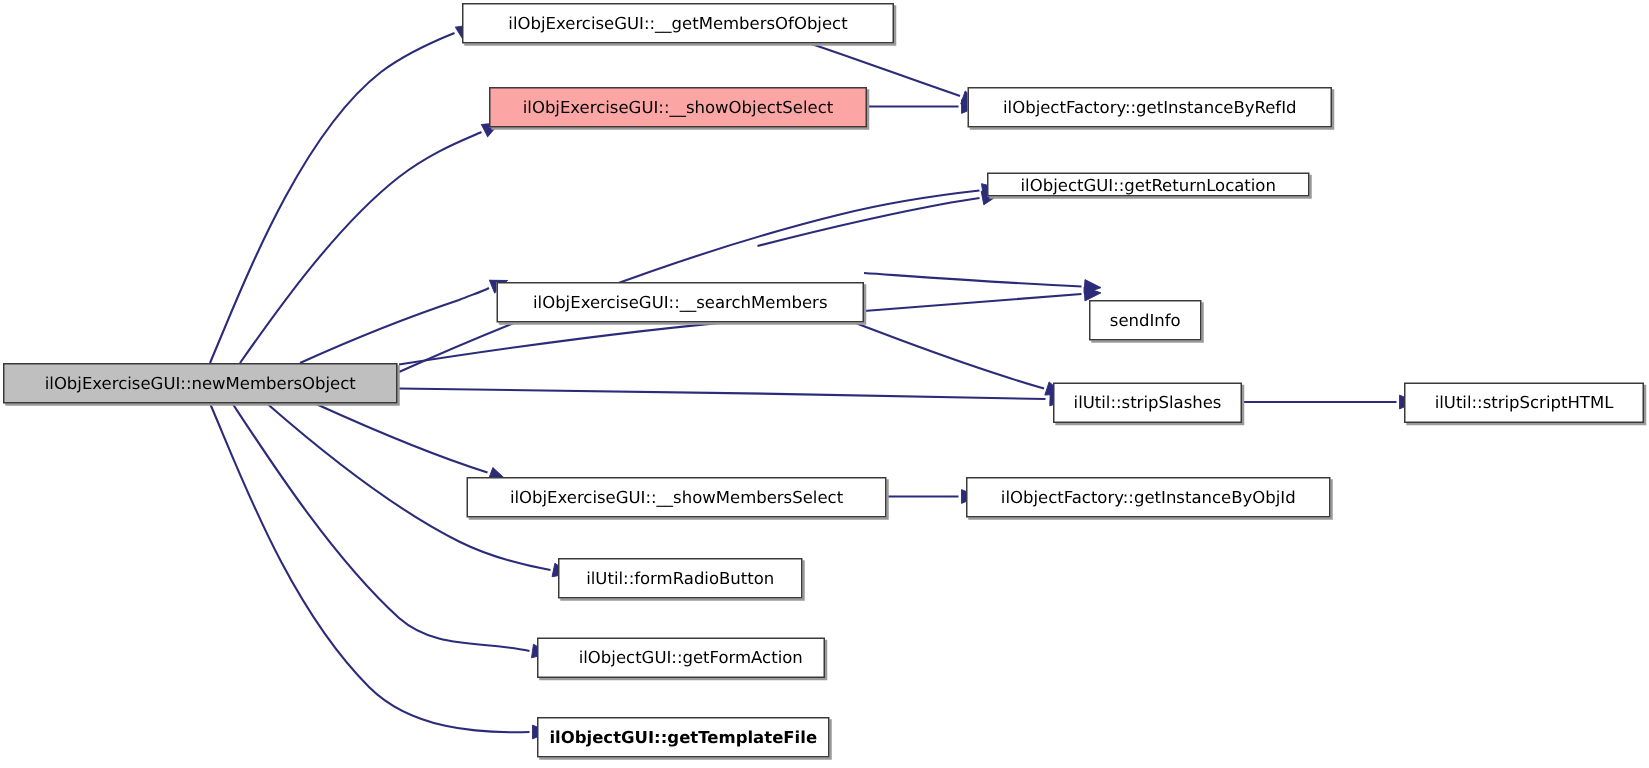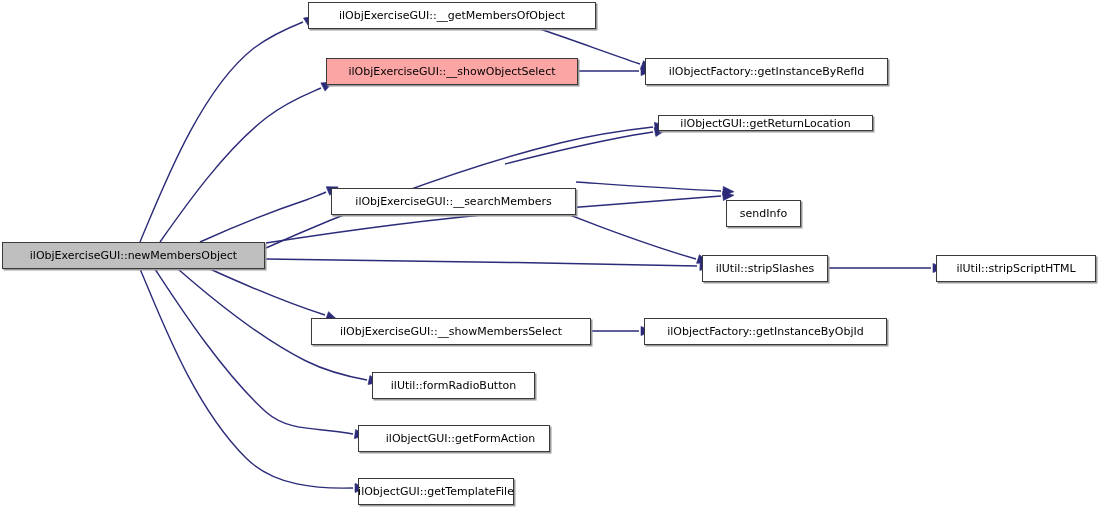--- a/index.html
+++ b/index.html
@@ -132,17 +132,17 @@
       </div>
       <div class="node" style="left: 644px; top: 318px; width: 243px; height: 27px; background: rgb(255, 255, 255); border-color: rgb(58, 58, 58);">
         <span class="node-label">ilObjectFactory::getInstanceByObjId</span>
       </div>
       <div class="node" style="left: 372px; top: 372px; width: 163px; height: 27px; background: rgb(255, 255, 255); border-color: rgb(58, 58, 58);">
         <span class="node-label">ilUtil::formRadioButton</span>
       </div>
       <div class="node" style="left: 358px; top: 425px; width: 192px; height: 27px; background: rgb(255, 255, 255); border-color: rgb(58, 58, 58); padding-left: 13px;">
         <span class="node-label">ilObjectGUI::getFormAction</span>
       </div>
-      <div class="node" style="left: 358px; top: 478px; width: 156px; height: 27px; background: rgb(255, 255, 255); border-color: rgb(58, 58, 58);">
+      <div class="node" style="left: 358px; top: 478px; width: 195px; height: 27px; background: rgb(255, 255, 255); border-color: rgb(58, 58, 58); font-weight: bold;">
         <span class="node-label">ilObjectGUI::getTemplateFile</span>
       </div>
     </div>
 </div>
 
 </body></html>

